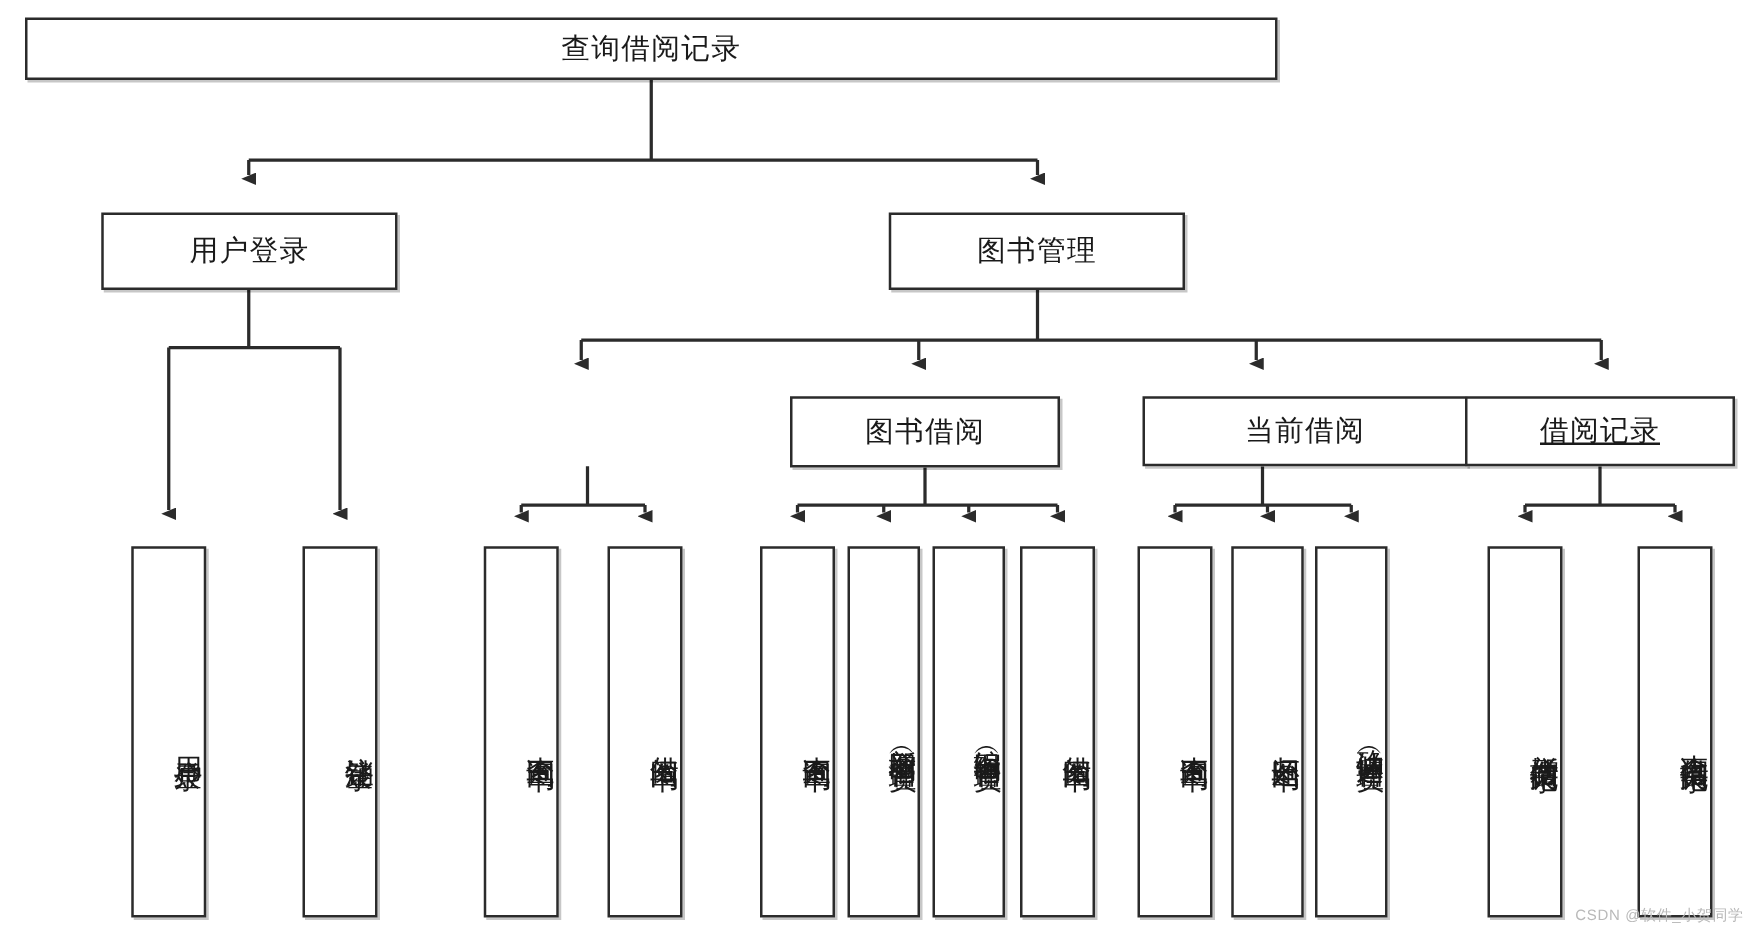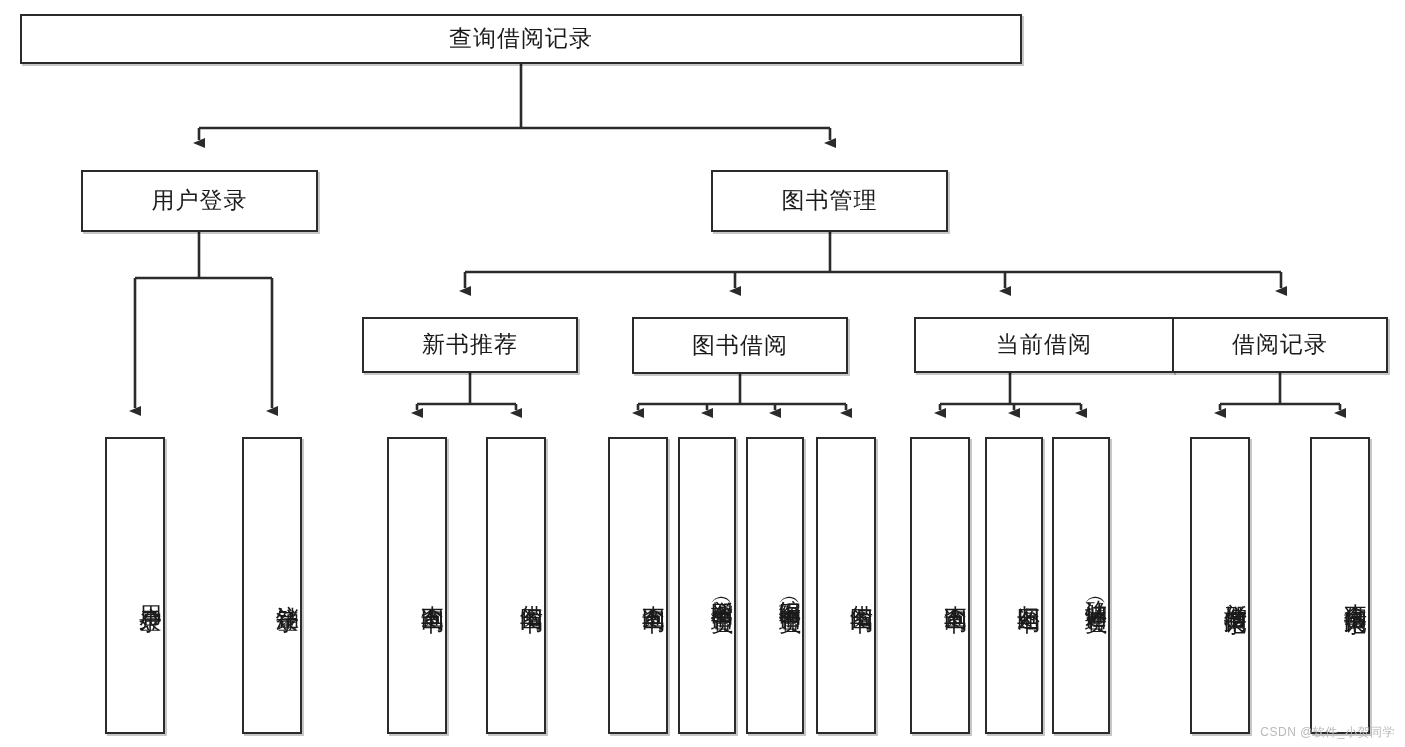--- a/index.html
+++ b/index.html
@@ -131,30 +131,27 @@
     <span class="node-label">查询借阅记录</span>
   </div>
 
   <div class="node horizontal" style="left:81px; top:170px; width:237px; height:62px;">
     <span class="node-label">用户登录</span>
   </div>
   <div class="node horizontal" style="left:711px; top:170px; width:237px; height:62px;">
     <span class="node-label">图书管理</span>
   </div>
 
-  <div class="node horizontal" style="left:362px; top:317px; width:216px; height:56px;">
-    <span class="node-label">新书推荐</span>
-  </div>
   <div class="node horizontal" style="left:632px; top:317px; width:216px; height:57px;">
     <span class="node-label">图书借阅</span>
   </div>
   <div class="node horizontal" style="left:902px; top:317px; width:260px; height:56px;margin-left:12px;">
     <span class="node-label">当前借阅</span>
   </div>
-  <div class="node horizontal" style="left:1172px; top:317px; width:216px; height:56px;">
+  <div class="node horizontal" style="left:1172px; top:317px; width:216px; height:56px;text-decoration:underline;">
     <span class="node-label">借阅记录</span>
   </div>
 
   <div class="node vertical" style="left:105px; top:437px; width:60px; height:297px;">
     <span class="node-label">用户登录</span>
   </div>
   <div class="node vertical" style="left:242px; top:437px; width:60px; height:297px;">
     <span class="node-label">注销登录</span>
   </div>
   <div class="node vertical" style="left:387px; top:437px; width:60px; height:297px;">

